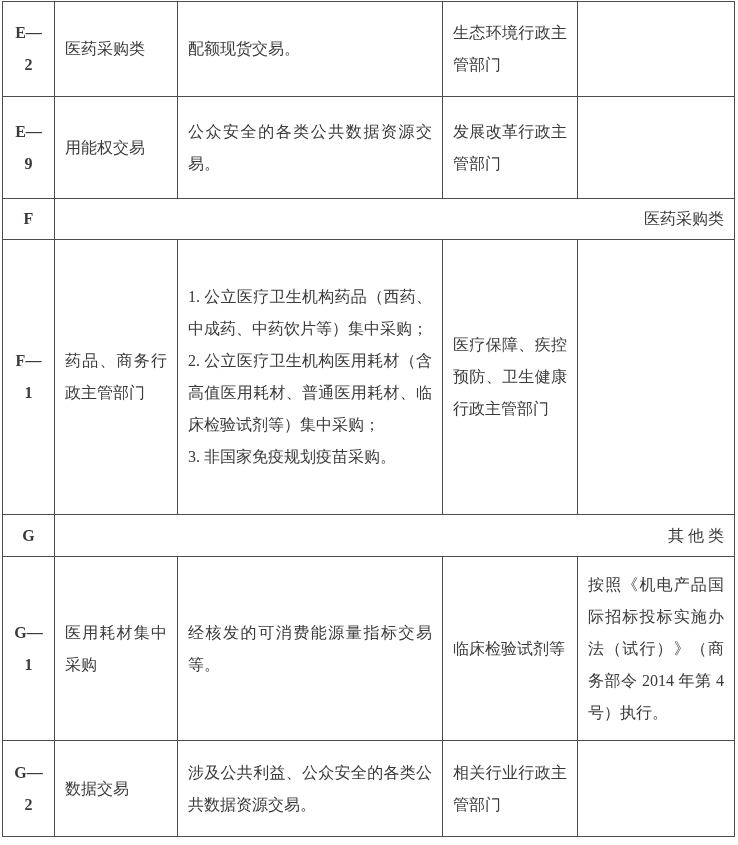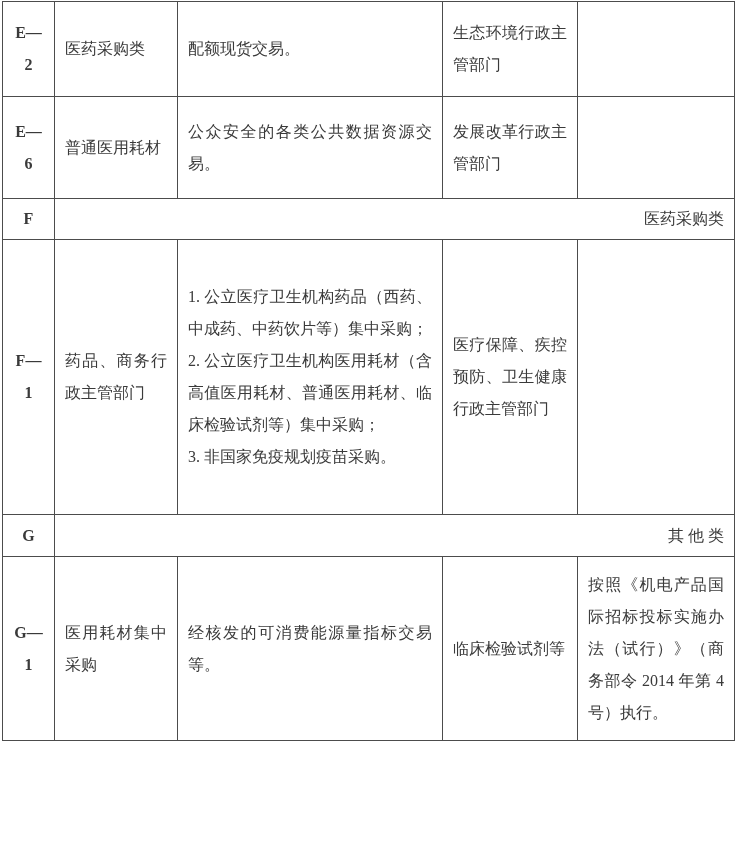--- a/index.html
+++ b/index.html
@@ -73,22 +73,22 @@
     </colgroup>
     <tbody>
       <tr class="r-e2">
         <td class="t-code">E—2</td>
         <td class="t-name">医药采购类</td>
         <td class="t-desc">配额现货交易。</td>
         <td class="t-auth">生态环境行政主管部门</td>
         <td class="t-note"></td>
       </tr>
       <tr class="r-e3">
-        <td class="t-code">E—6</td>
-        <td class="t-name">普通医用耗材</td>
+        <td class="t-code">E—9</td>
+        <td class="t-name">用能权交易</td>
         <td class="t-desc">公众安全的各类公共数据资源交易。</td>
         <td class="t-auth">发展改革行政主管部门</td>
         <td class="t-note"></td>
       </tr>
       <tr class="r-f">
         <td class="t-code">F</td>
         <td class="t-cat" colspan="4">医药采购类</td>
       </tr>
       <tr class="r-f1">
         <td class="t-code">F—1</td>
@@ -103,15 +103,22 @@
         <td class="t-code">G</td>
         <td class="t-cat" colspan="4">其 他 类</td>
       </tr>
       <tr class="r-g1">
         <td class="t-code">G—1</td>
         <td class="t-name">医用耗材集中采购</td>
         <td class="t-desc">经核发的可消费能源量指标交易等。</td>
         <td class="t-auth">临床检验试剂等</td>
         <td class="t-note">按照《机电产品国际招标投标实施办法（试行）》（商务部令 2014 年第 4 号）执行。</td>
       </tr>
+      <tr class="r-g2">
+        <td class="t-code">G—2</td>
+        <td class="t-name">数据交易</td>
+        <td class="t-desc">涉及公共利益、公众安全的各类公共数据资源交易。</td>
+        <td class="t-auth">相关行业行政主管部门</td>
+        <td class="t-note"></td>
+      </tr>
     </tbody>
   </table>
 </div>
 
 </body></html>

